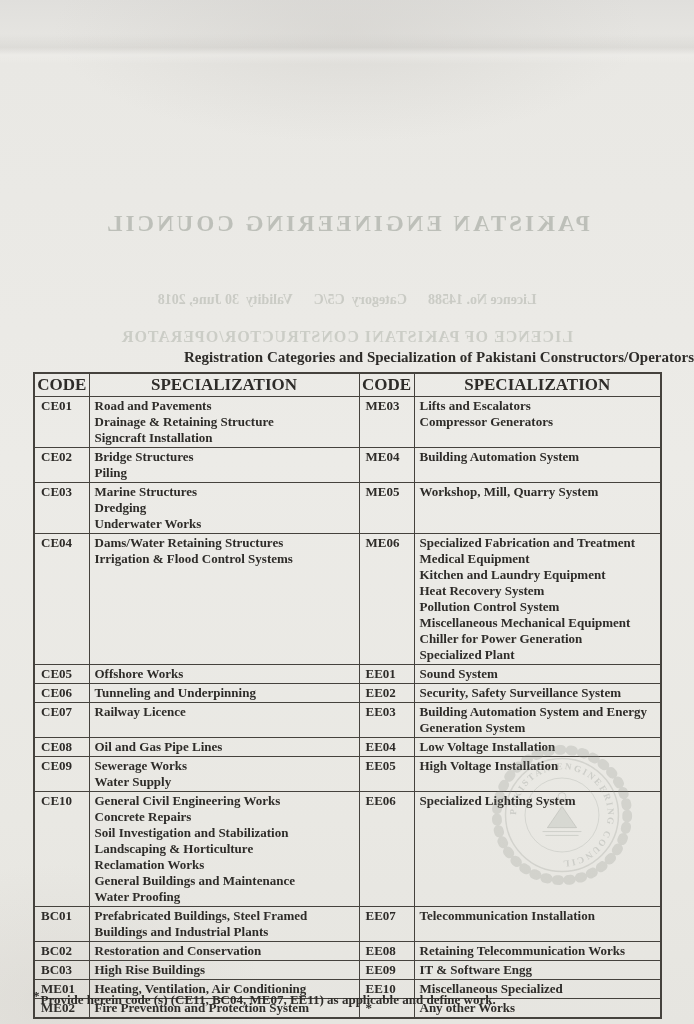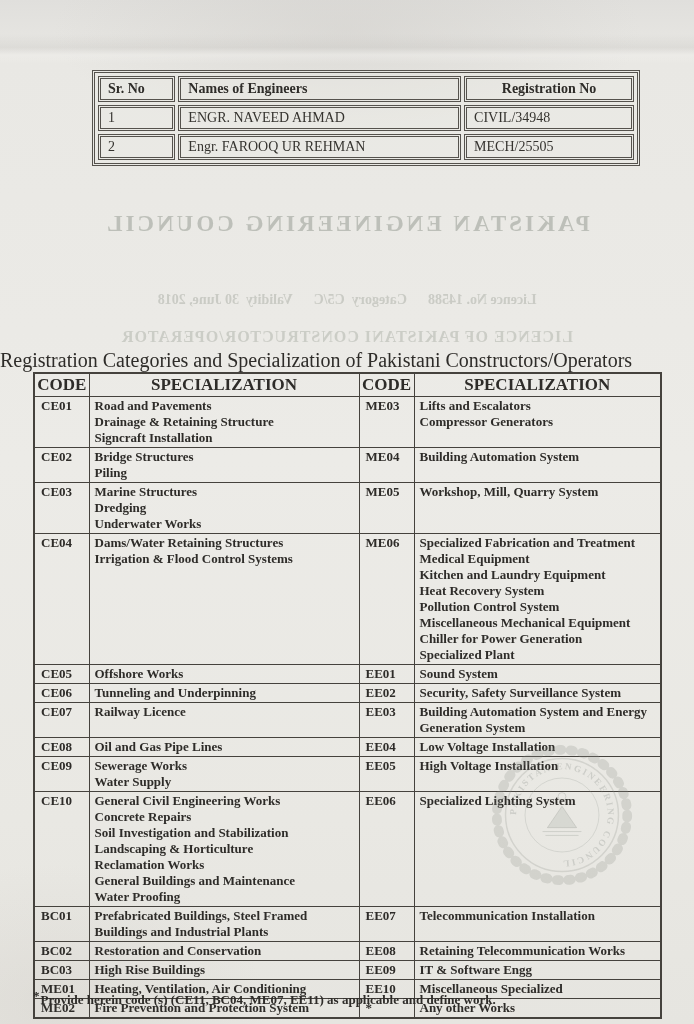--- a/index.html
+++ b/index.html
@@ -33,22 +33,22 @@
   .col-sr{width:62px;} .col-name{width:286px;} .col-reg{width:158px;}
 
   
   .ghost{position:absolute;left:0;width:100%;text-align:center;transform:scaleX(-1);
     font-weight:bold;pointer-events:none;user-select:none;}
   .ghost-1{top:211px;font-size:23px;letter-spacing:3px;color:rgba(148,154,144,0.52);}
   .ghost-2{top:292px;font-size:14px;color:rgba(152,158,148,0.40);white-space:pre;}
   .ghost-3{top:328px;font-size:16px;letter-spacing:1px;color:rgba(152,158,148,0.38);}
 
   
-  .cat-title{position:absolute;top:349px;left:0;width:100%;text-align:left;
-    font-size:20px;font-weight:normal;color:#2e2c29;}
+  .cat-title{position:absolute;top:349px;left:0;width:100%;text-align:right;
+    font-size:15px;font-weight:bold;color:#2e2c29;}
   .cat-table{
     position:absolute;top:372px;left:33px;width:627px;
     border-collapse:collapse;table-layout:fixed;
     border:2px solid #45423d;
   }
   .cat-table col.c1{width:55px;} .cat-table col.c2{width:270px;}
   .cat-table col.c3{width:55px;} .cat-table col.c4{width:247px;}
   .cat-table th{
     border:1px solid #45423d;font-size:17px;font-weight:bold;color:#2e2c29;
     padding:1px 2px;text-align:center;height:17px;
@@ -65,39 +65,20 @@
   .footnote sup{font-size:13px;vertical-align:4px;margin-right:1px;}
 
   
   .seal{position:absolute;left:489px;top:742px;width:146px;height:146px;pointer-events:none;opacity:0.8;}
 </style>
 </head>
 <body>
 
 <div class="sheet">
 
-  <table class="eng-table">
-    <tbody>
-      <tr>
-        <th class="col-sr">Sr. No</th>
-        <th class="col-name">Names of Engineers</th>
-        <th class="col-reg c-reg">Registration No</th>
-      </tr>
-      <tr>
-        <td>1</td>
-        <td>ENGR. NAVEED AHMAD</td>
-        <td>CIVIL/34948</td>
-      </tr>
-      <tr>
-        <td>2</td>
-        <td>Engr. FAROOQ UR REHMAN</td>
-        <td>MECH/25505</td>
-      </tr>
-    </tbody>
-  </table>
 
   <div class="ghost ghost-1">PAKISTAN ENGINEERING COUNCIL</div>
   <div class="ghost ghost-2">Licence No. 14588      Category  C5/C      Validity  30 June, 2018</div>
   <div class="ghost ghost-3">LICENCE OF PAKISTANI CONSTRUCTOR/OPERATOR</div>
 
   <div class="cat-title">Registration Categories and Specialization of Pakistani Constructors/Operators</div>
 
   <table class="cat-table">
     <colgroup>
         <col class="c1">

